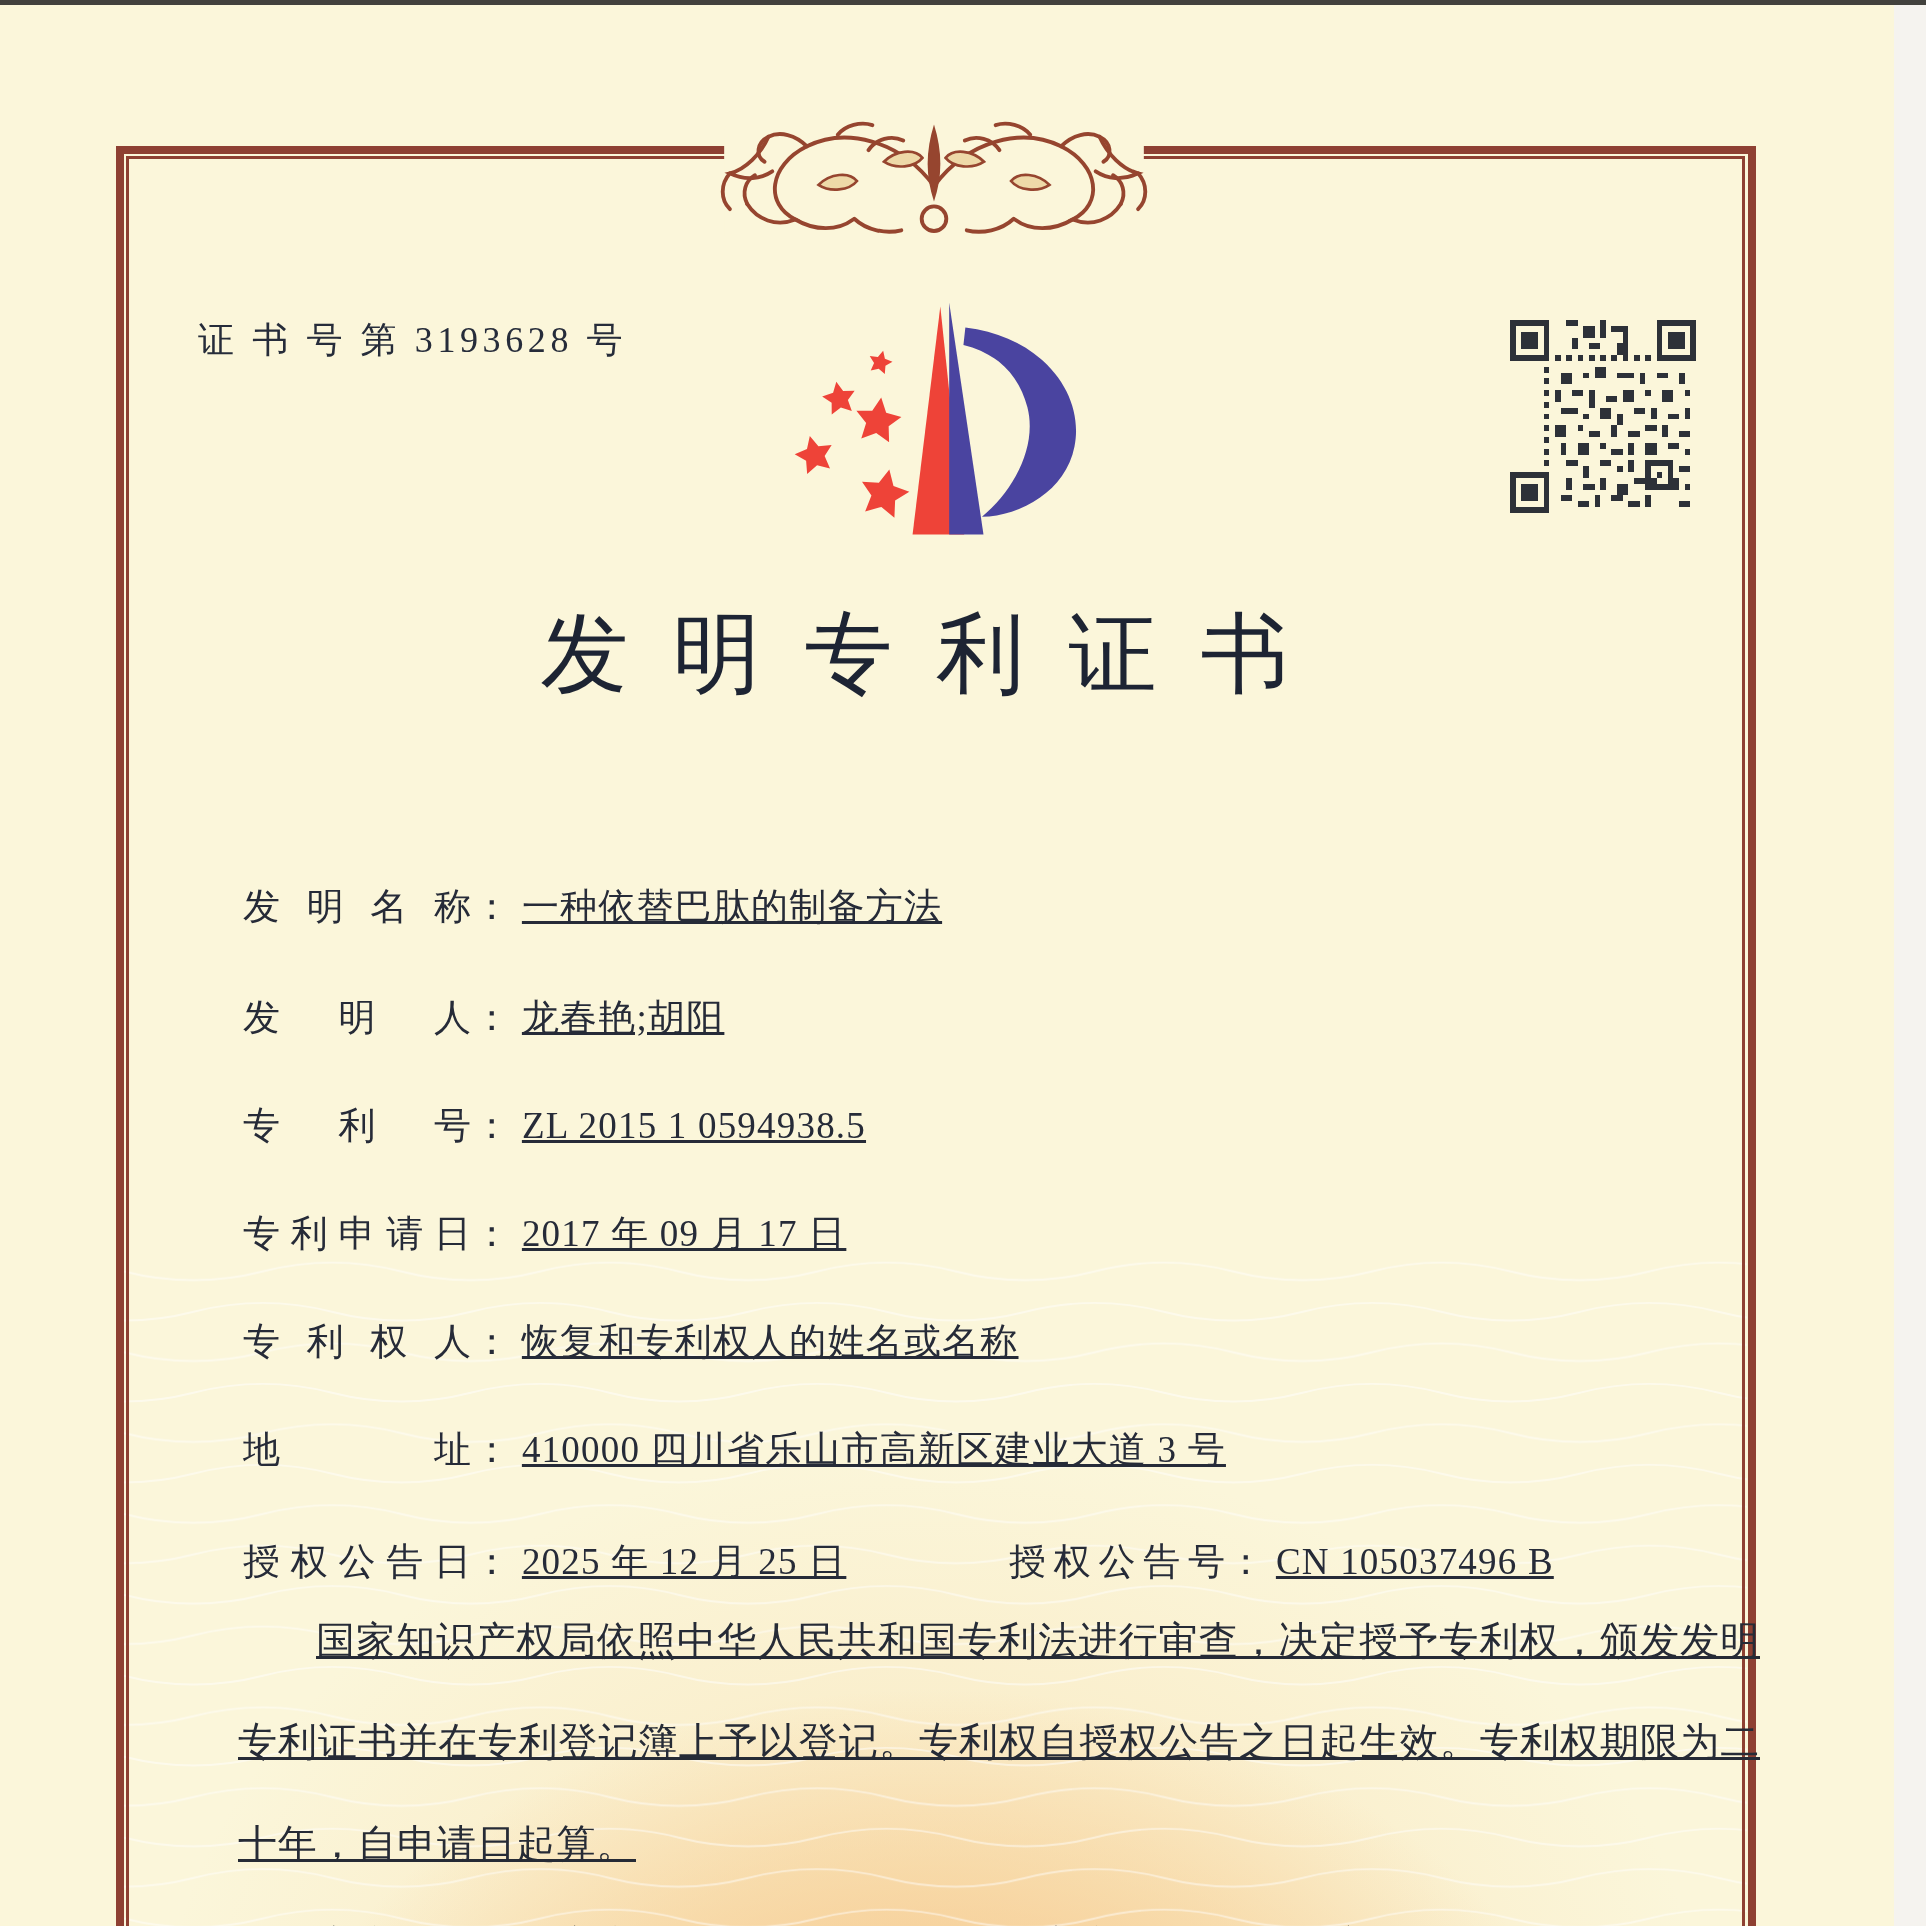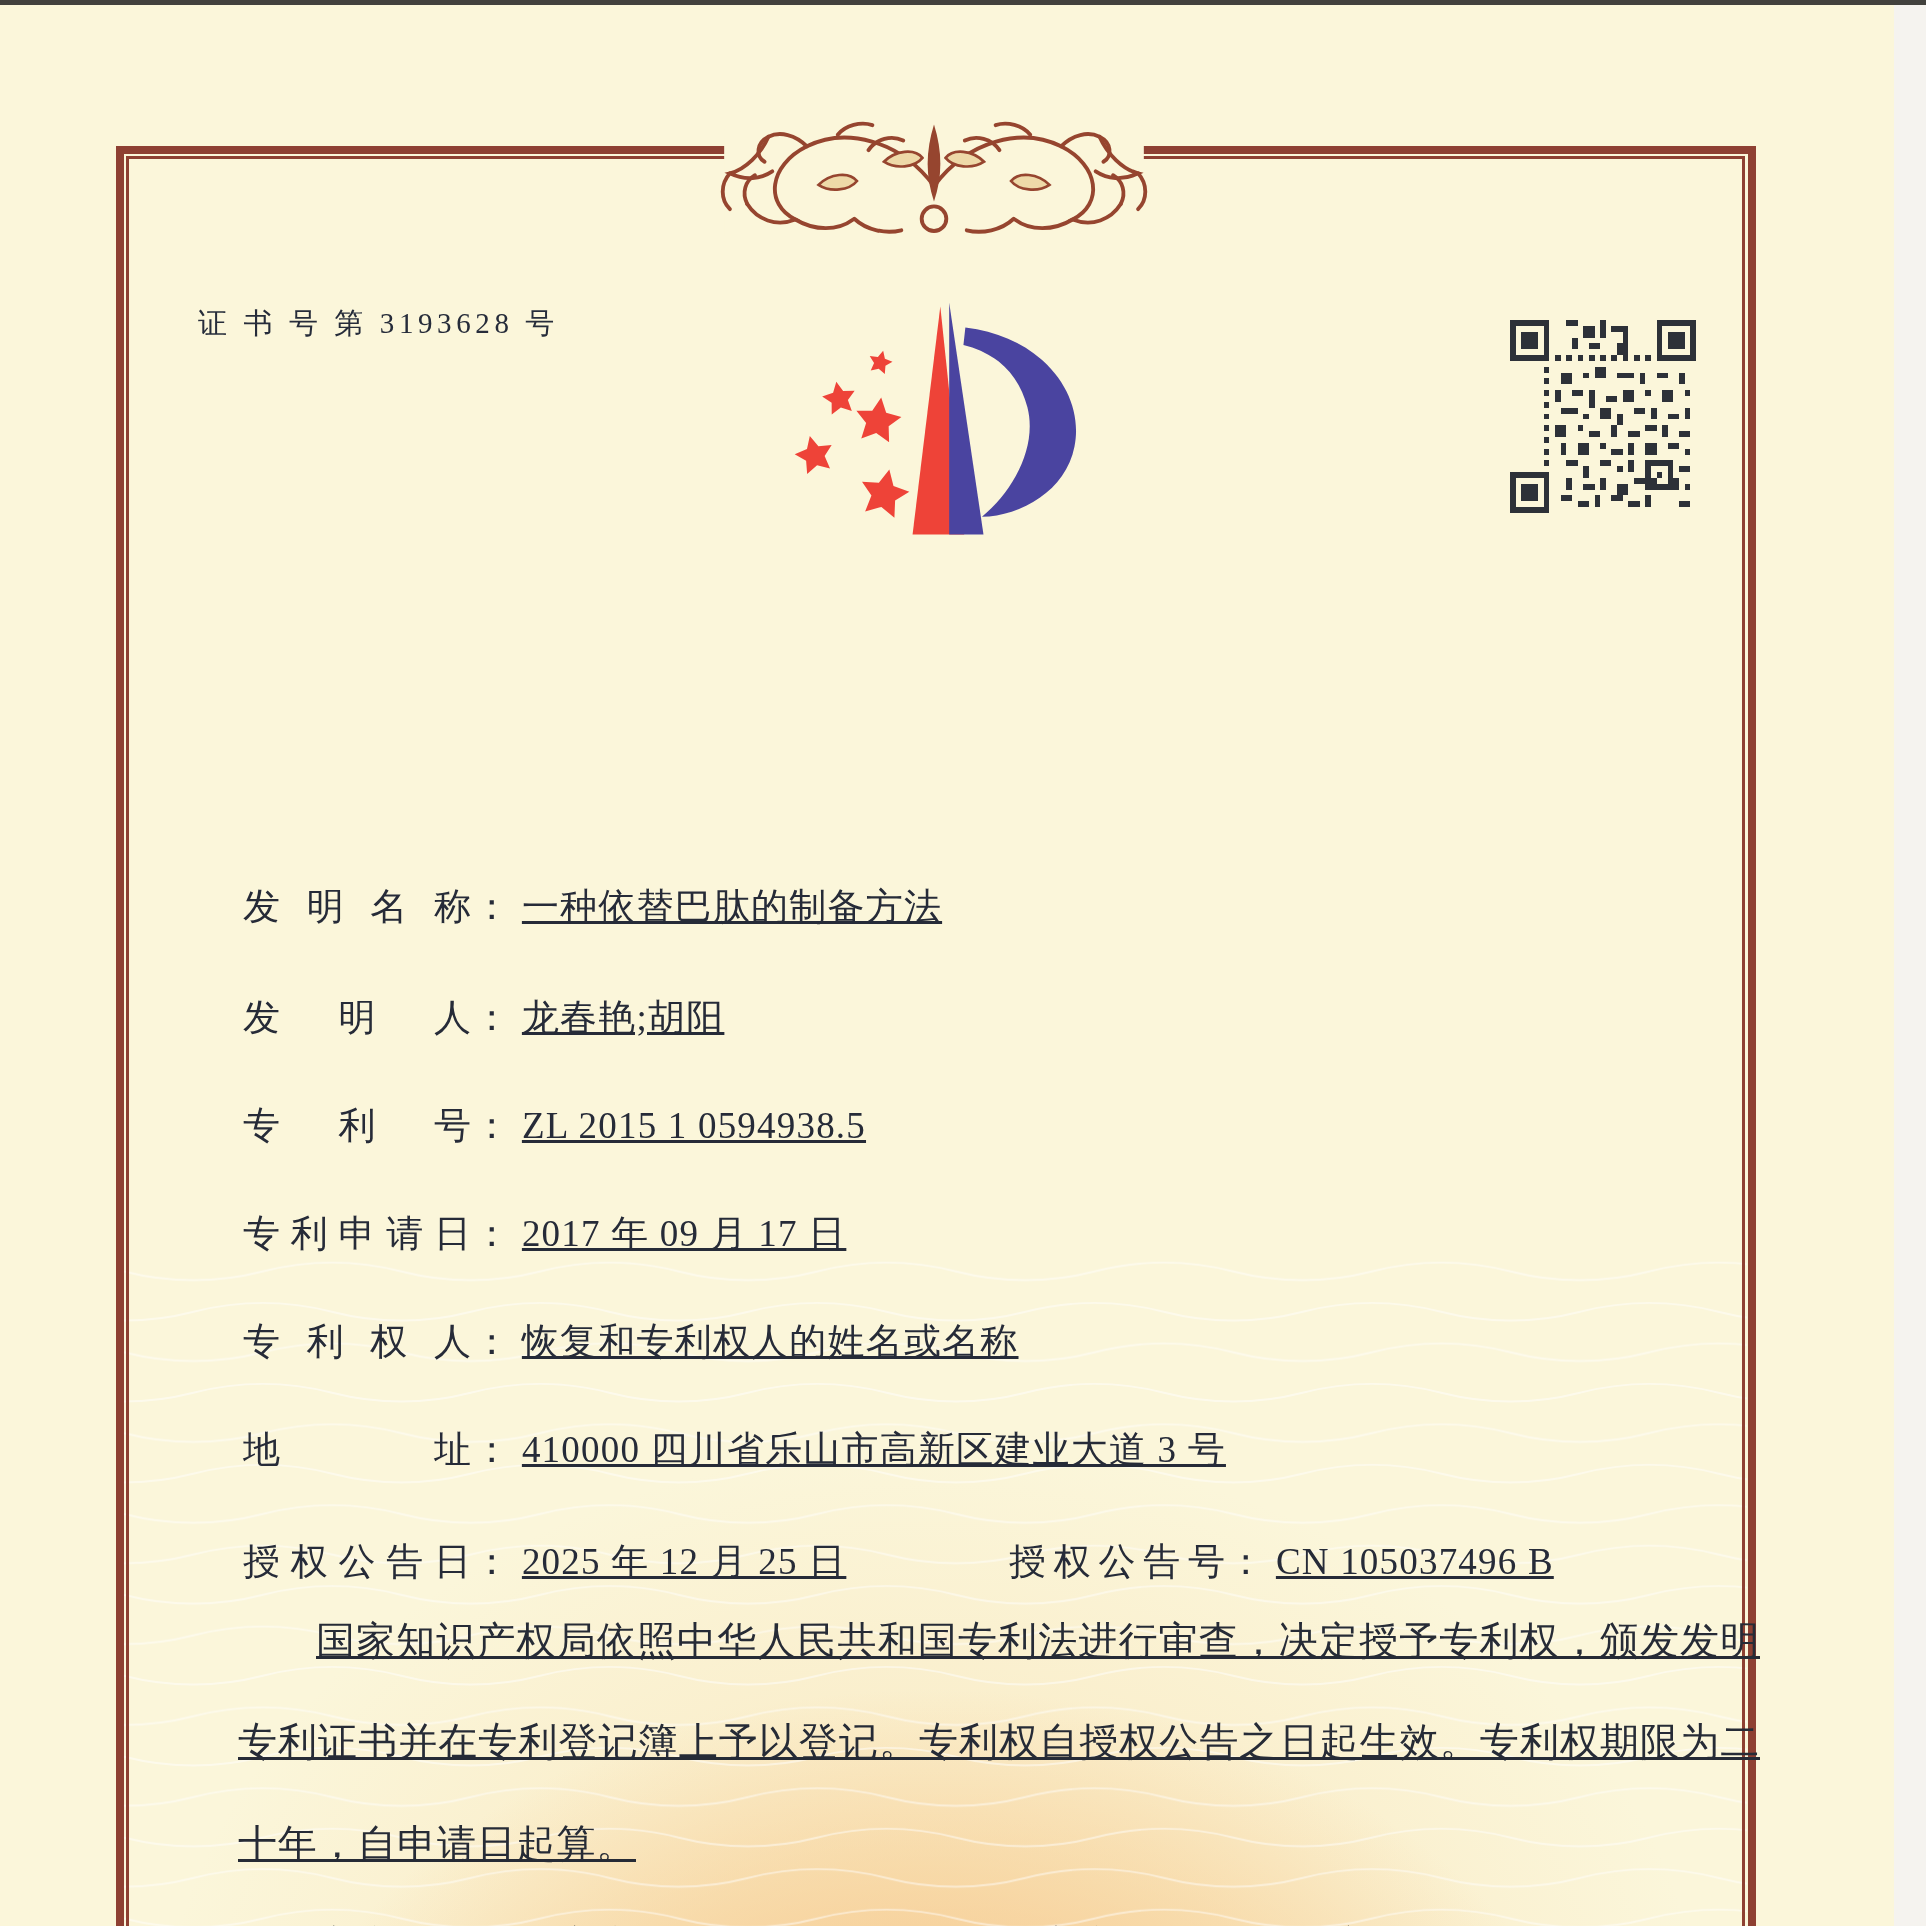--- a/index.html
+++ b/index.html
@@ -18,21 +18,21 @@
   .waves{position:absolute;left:0;top:0;width:1623px;height:2388px;}
 
   
   .frame-outer{position:absolute;left:116px;top:146px;width:1640px;height:2405px;
     border:8.5px solid #8e4032;box-sizing:border-box;}
   .frame-inner{position:absolute;left:126px;top:156px;width:1619px;height:2383px;
     border:3.5px solid #8e4032;box-sizing:border-box;}
 
   .ornament{position:absolute;left:651px;top:103px;width:566px;height:166px;}
 
-  .cert-no{position:absolute;left:198px;top:304px;font-size:29px;letter-spacing:4.6px;color:#262c3a;}
+  .cert-no{position:absolute;left:198px;top:316px;font-size:36px;letter-spacing:4.6px;color:#262c3a;}
   .logo{position:absolute;left:790px;top:280px;width:370px;height:274px;}
   .qr{position:absolute;left:1510px;top:320px;width:186px;height:193px;}
 
   .title{position:absolute;left:116px;top:595px;width:1641px;text-align:center;
          font-size:88px;letter-spacing:44px;color:#1d2433;}
 
   .row{position:absolute;left:243px;font-size:37px;white-space:nowrap;color:#262b38;}
   .lbl{display:inline-flex;width:228px;justify-content:space-between;}
   .colon{margin-left:2.3px;}
   .val{margin-left:11.6px;letter-spacing:1.2px;text-decoration:underline;}
@@ -231,20 +231,21 @@
       <rect x="9" y="30" width="2" height="1"></rect>
         <rect x="12" y="31" width="2" height="1"></rect>
         <rect x="15" y="30" width="1" height="2"></rect>
         <rect x="18" y="30" width="2" height="1"></rect>
         <rect x="21" y="31" width="2" height="1"></rect>
         <rect x="24" y="30" width="1" height="2"></rect>
         <rect x="30" y="31" width="2" height="1"></rect>
     </g>
   </svg>
 
+  <div class="title">发明专利证书</div>
 
   <div class="row" style="top:882px">
     <span class="lbl">
         <span>发</span>
         <span>明</span>
         <span>名</span>
         <span>称</span>
       </span><span class="colon">：</span><span class="val">一种依替巴肽的制备方法</span>
   </div>
   <div class="row" style="top:993px">

